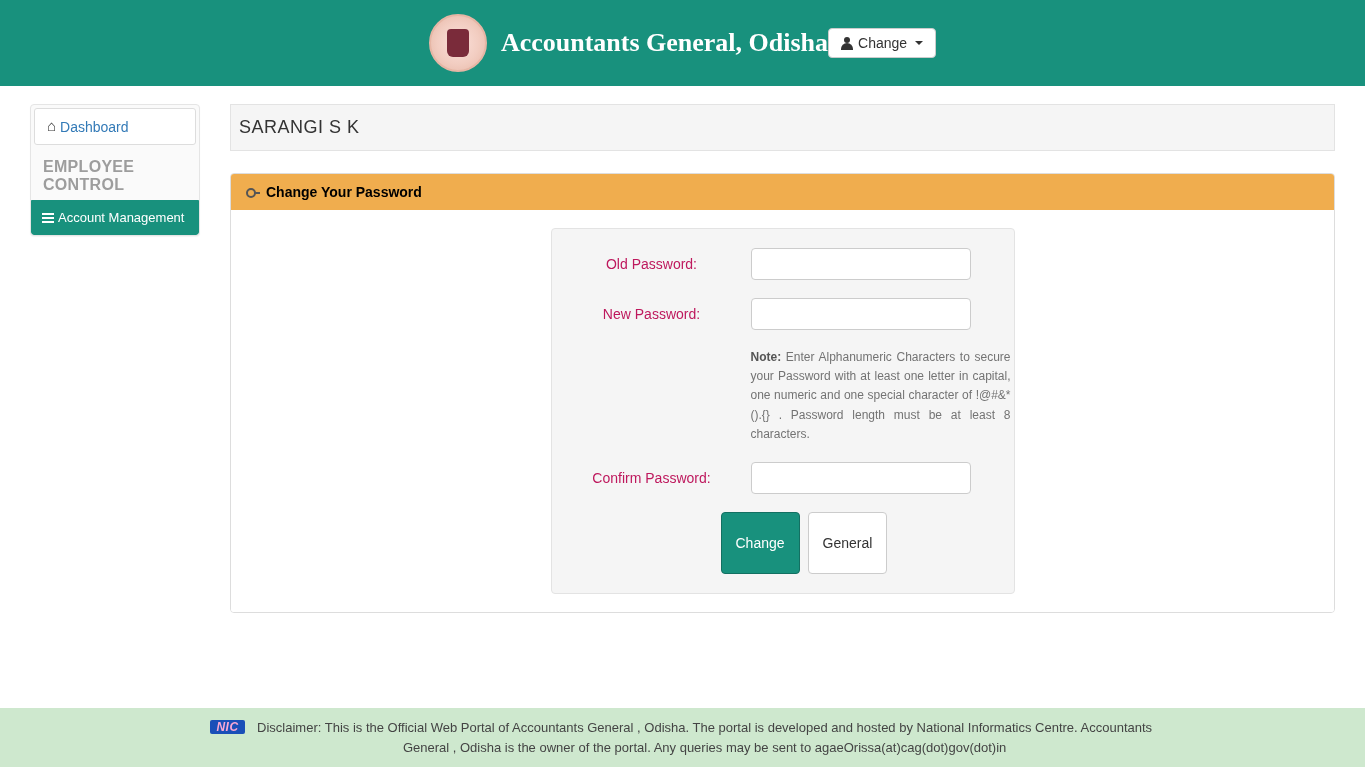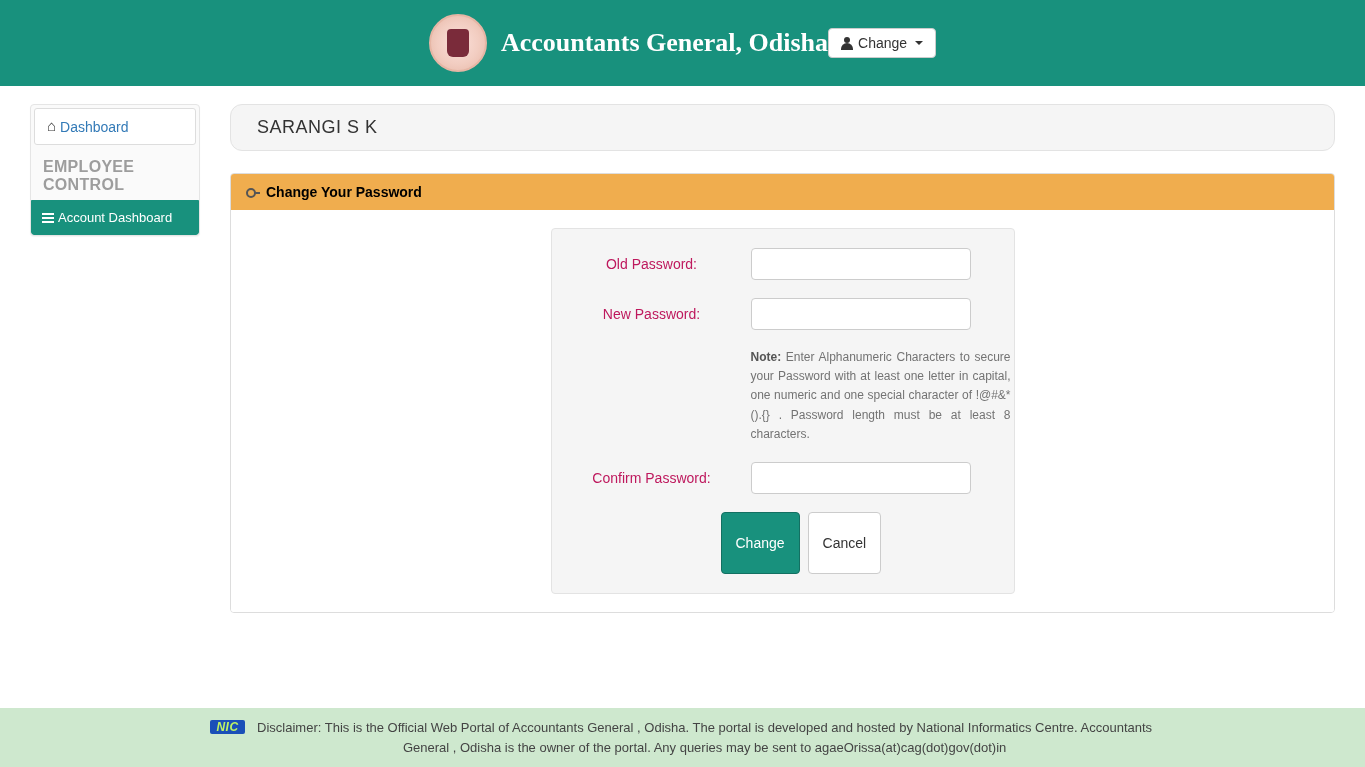--- a/index.html
+++ b/index.html
@@ -61,22 +61,22 @@
 .sidebar-item-active {
   background: #18917d; color: #fff; border: 1px solid #18917d;
   margin: 0; border-radius: 0 0 3px 3px;
   display: flex; align-items: center; gap: 4px;
   padding: 9px 10px; font-size: 13px; cursor: pointer;
 }
 
 
 .main { flex: 1; }
 .title-panel {
-  background: #f5f5f5; border: 1px solid #e3e3e3; border-radius: 12px;
-  padding: 12px 26px; margin-bottom: 22px;
+  background: #f5f5f5; border: 1px solid #e3e3e3; border-radius: 0;
+  padding: 12px 8px; margin-bottom: 22px;
 }
 .page-title { font-size: 18px; font-weight: 400; color: #333; letter-spacing: 0.5px; }
 
 .panel {
   border: 1px solid #ddd; border-radius: 4px; overflow: hidden;
   margin-bottom: 20px;
 }
 .panel-heading {
   background: #f0ad4e; color: #000; font-weight: 700;
   padding: 10px 15px; font-size: 14px;
@@ -108,21 +108,21 @@
 .btn-default { background: #fff; border-color: #ccc; color: #333; }
 
 
 .footer {
   position: fixed; bottom: 0; left: 0; right: 0;
   background: #cee8ce; padding: 10px 30px;
   display: flex; align-items: flex-start; justify-content: center; gap: 10px;
   font-size: 13px; color: #444; text-align: center;
 }
 .nic-badge {
-  display: inline-block; background: #1a4fb8; color: #bef264; font-weight: 700; font-style: italic;
+  display: inline-block; background: #1a4fb8; color: #f9a8d4; font-weight: 700; font-style: italic;
   font-size: 12px; padding: 0 6px; border-radius: 2px; letter-spacing: 0.5px;
   height: 14px; line-height: 14px; margin-top: 2px;
 }
 .footer-text { max-width: 900px; line-height: 1.5; }
 
 
 .icon-home::before { content: "\2302"; font-size: 15px; color: #333; position: relative; top: -1px; }
 .icon-list {
   display: inline-block; width: 12px; height: 10px;
   background: linear-gradient(#fff 0 2px, transparent 2px 4px, #fff 4px 6px, transparent 6px 8px, #fff 8px 10px);
@@ -168,21 +168,21 @@
 <div class="container">
 
   <div class="sidebar">
     <div class="sidebar-item">
       <span class="icon-home"></span>
       <a>Dashboard</a>
     </div>
     <div class="sidebar-header">EMPLOYEE CONTROL</div>
     <div class="sidebar-item-active">
       <span class="icon-list"></span>
-      <span>Account Dashboard</span>
+      <span>Account Management</span>
     </div>
   </div>
 
   <div class="main">
 
     <div class="title-panel">
       <div class="page-title">SARANGI S K</div>
     </div>
 
     <div class="panel">
@@ -207,21 +207,21 @@
             <b>Note:</b><span> Enter Alphanumeric Characters to secure your Password with at least one letter in capital, one numeric and one special character of !@#&amp;*().{} . Password length must be at least 8 characters.</span>
           </div>
 
           <div class="form-row">
             <label class="form-label">Confirm Password:</label>
             <input type="password" class="form-input" style="">
           </div>
 
           <div class="btn-row">
             <button class="btn btn-success">Change</button>
-            <button class="btn btn-default">Cancel</button>
+            <button class="btn btn-default">General</button>
           </div>
 
         </div>
       </div>
     </div>
 
   </div>
 </div>
 
 <div class="footer">

